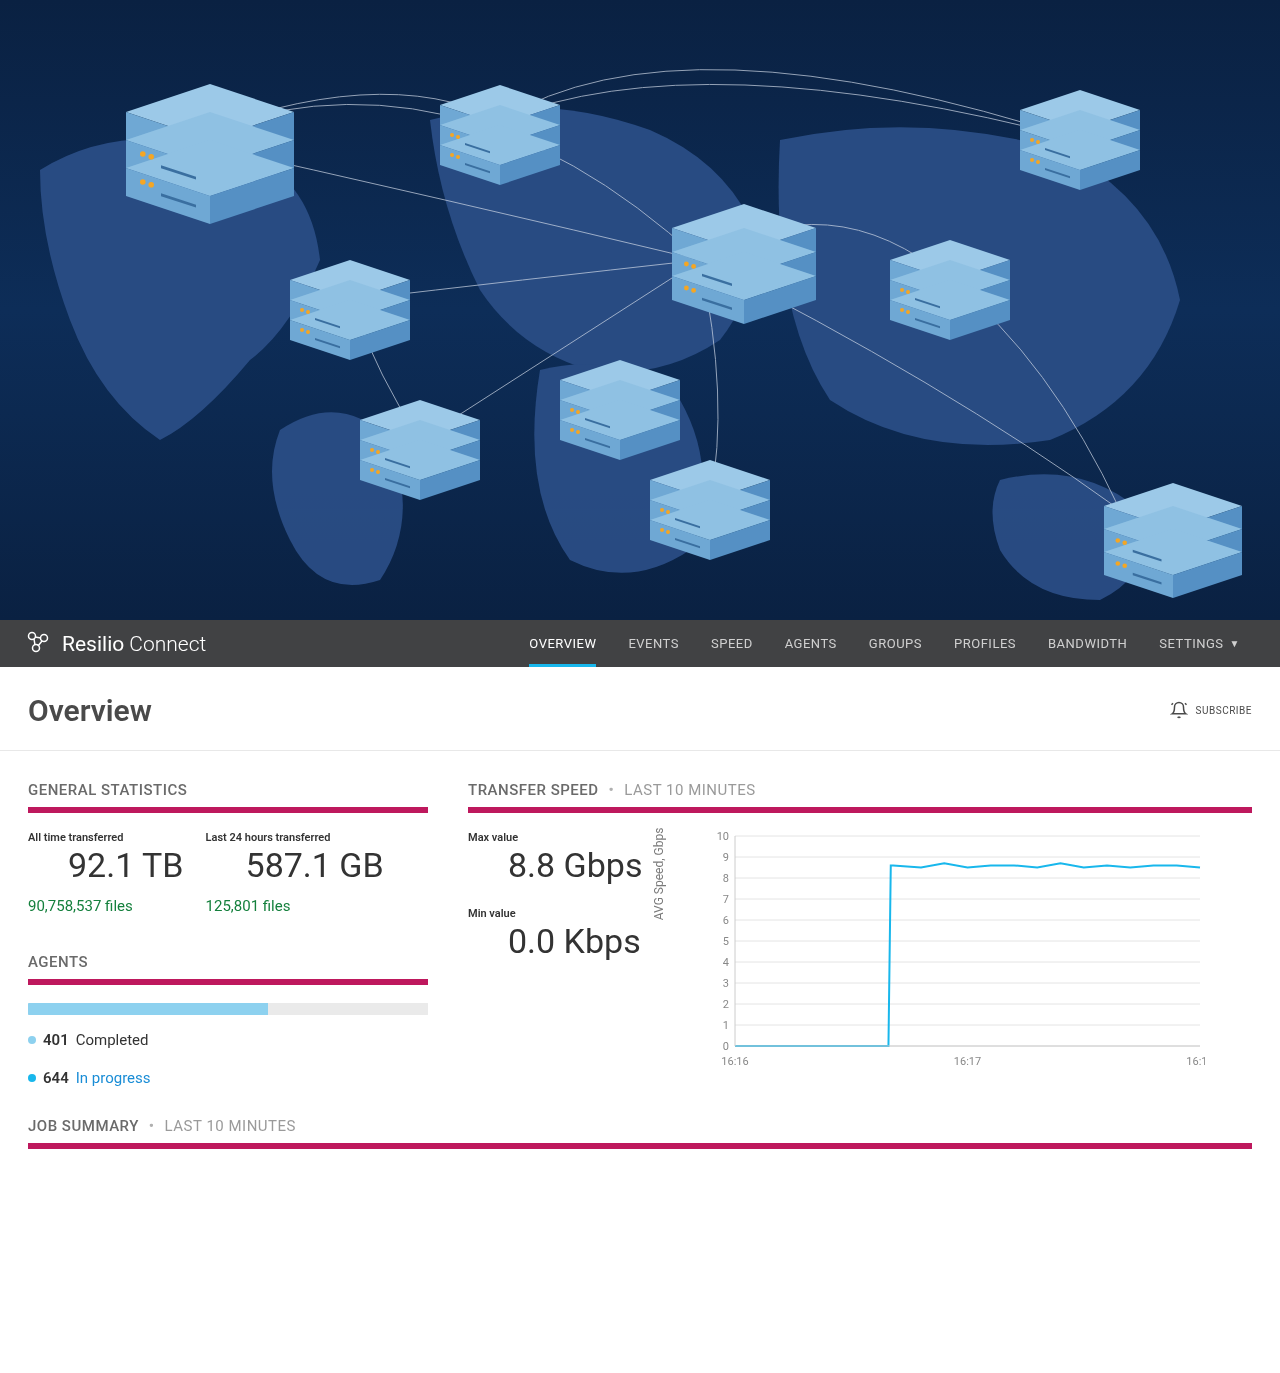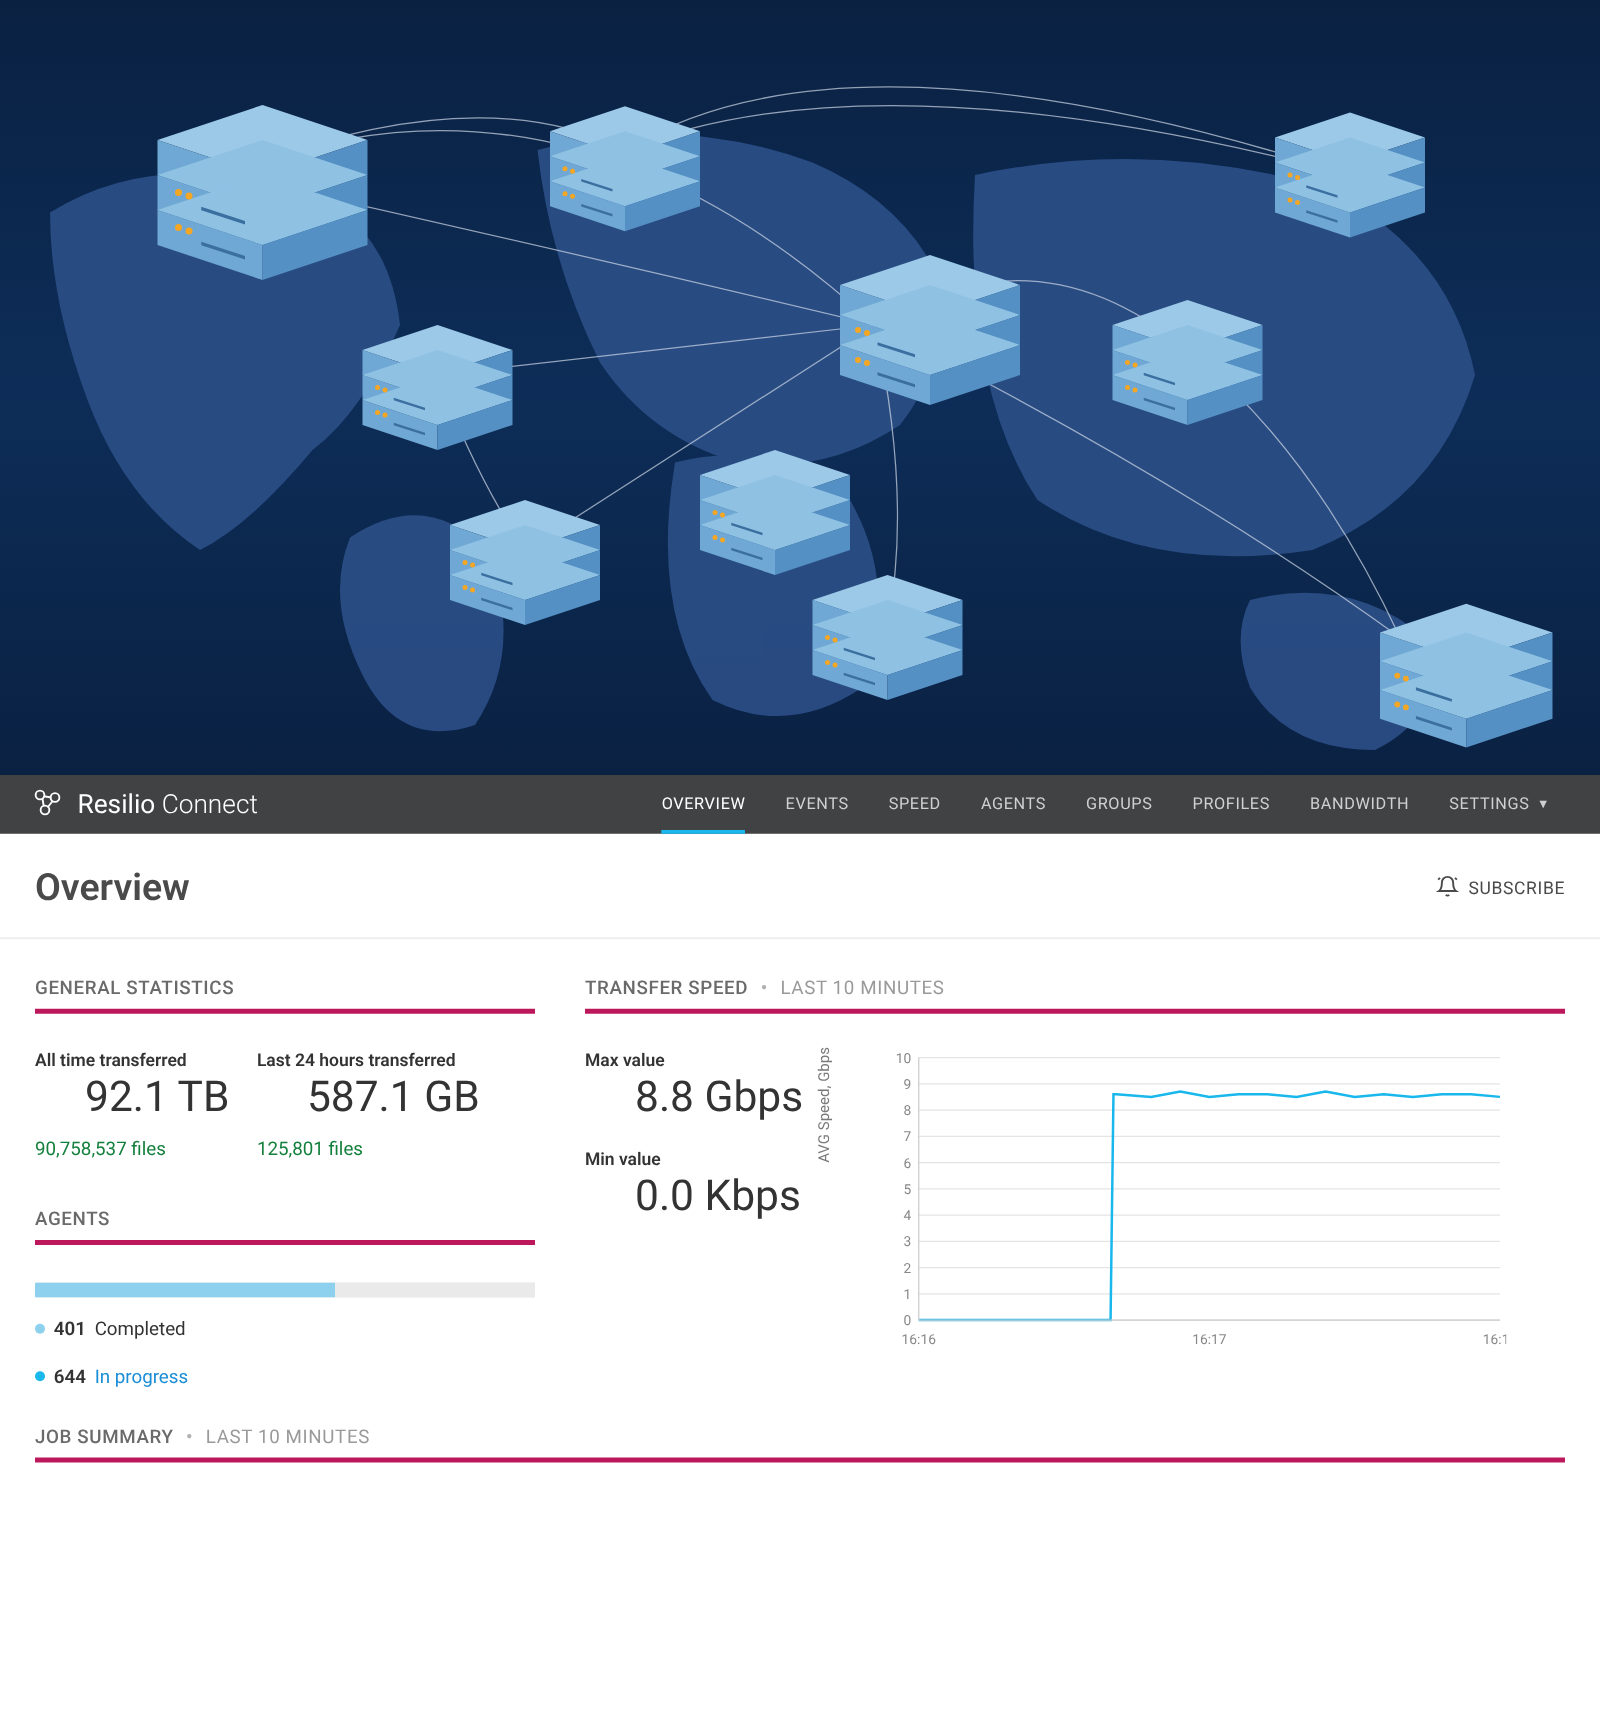--- a/index.html
+++ b/index.html
@@ -10,29 +10,29 @@
 .brand{display:flex;align-items:center;gap:10px;color:#fff;}
 .brand-text{font-size:21px;font-weight:300;}
 .brand-text .bold{font-weight:400;}
 .nav{margin-left:auto;display:flex;align-items:center;gap:0;height:100%;}
 .nav-item{padding:0 16px;height:100%;display:flex;align-items:center;color:#d0d0d0;font-size:13px;letter-spacing:0.5px;cursor:pointer;position:relative;}
 .nav-item.active{color:#fff;}
 .nav-item.active::after{content:"";position:absolute;bottom:0;left:16px;right:16px;height:3px;background:#18b7ec;}
 .nav-item .chev{margin-left:6px;font-size:10px;}
 .page-header{padding:26px 28px 22px;display:flex;align-items:center;border-bottom:1px solid #e8e8e8;}
 .page-title{font-size:30px;font-weight:600;color:#4a4a4a;}
-.subscribe{margin-left:auto;display:flex;align-items:center;gap:8px;color:#4a4a4a;font-size:14px;letter-spacing:0.5px;cursor:pointer;}
+.subscribe{margin-left:auto;display:flex;align-items:center;gap:8px;color:#4a4a4a;font-size:10px;letter-spacing:0.5px;cursor:pointer;}
 .content{padding:30px 28px;display:flex;gap:40px;}
 .col-left{flex:0 0 400px;}
 .col-right{flex:1;}
-.section-title{font-size:15px;letter-spacing:0.5px;color:#6a6a6a;font-weight:500;padding-bottom:8px;border-bottom:4px solid #be185d;margin-bottom:30px;}
+.section-title{font-size:15px;letter-spacing:0.5px;color:#6a6a6a;font-weight:500;padding-bottom:8px;border-bottom:6px solid #be185d;margin-bottom:18px;}
 .section-title .dot{color:#b0b0b0;margin:0 10px;}
 .section-title .sub{color:#9a9a9a;font-weight:400;}
 .stats-row{display:flex;gap:22px;margin-bottom:38px;}
-.stat-block .label{font-size:14px;font-weight:600;color:#333;margin-bottom:2px;}
+.stat-block .label{font-size:11px;font-weight:600;color:#333;margin-bottom:2px;}
 .stat-block .value{font-size:34px;font-weight:400;color:#333;line-height:1.15;margin-left:40px;}
 .stat-block .files{font-size:15px;color:#15803d;margin-top:12px;}
 .agents-bar{height:12px;background:#eaeaea;border-radius:1px;overflow:hidden;margin-bottom:16px;display:flex;}
 .agents-bar .seg1{background:#8dd1ef;height:100%;}
 .agents-bar .seg2{background:#eaeaea;height:100%;}
 .agents-legend{display:flex;gap:20px;font-size:15px;color:#333;flex-direction:column;}
 .agents-legend .item{display:flex;align-items:center;gap:7px;}
 .agents-legend .bullet{width:8px;height:8px;border-radius:50%;}
 .agents-legend .b1{background:#8dd1ef;}
 .agents-legend .b2{background:#18b7ec;}

